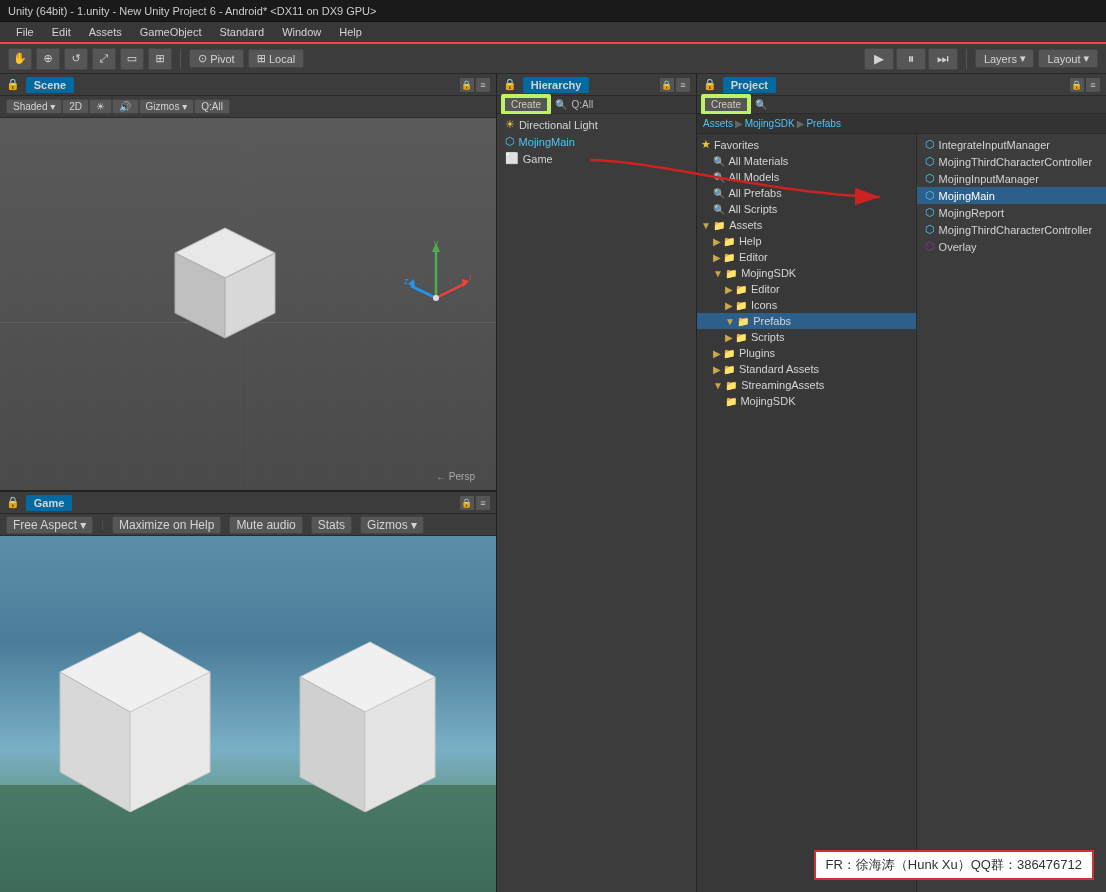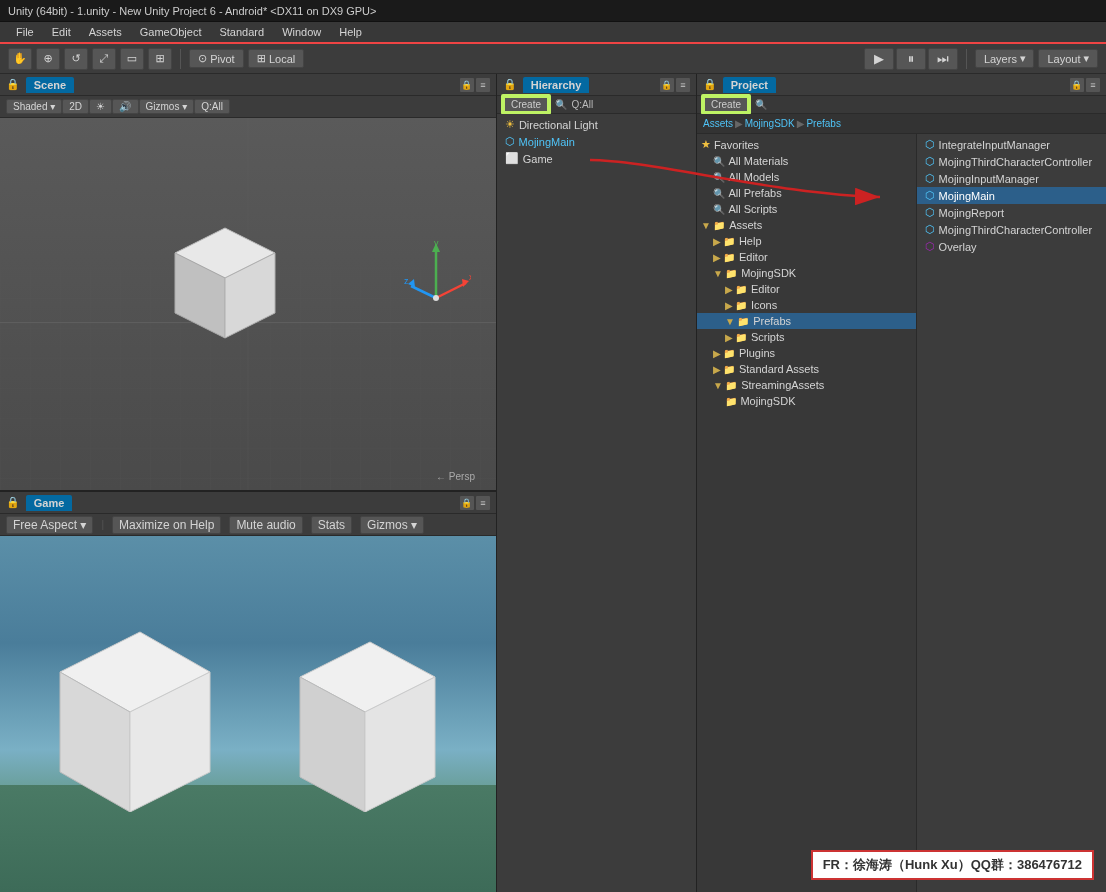--- a/index.html
+++ b/index.html
@@ -305,21 +305,21 @@
     
     .fr-badge {
       position: absolute;
       bottom: 12px;
       right: 12px;
       background: white;
       border: 2px solid #cc3333;
       padding: 4px 10px;
       font-size: 13px;
       color: #333;
-      font-weight: bold;
+      font-weight: normal;
     }
 
     .indent-1 { padding-left: 16px; }
     .indent-2 { padding-left: 28px; }
 
     
     .file-item-highlight {
       background: #2c5f8a;
       color: #fff;
     }

